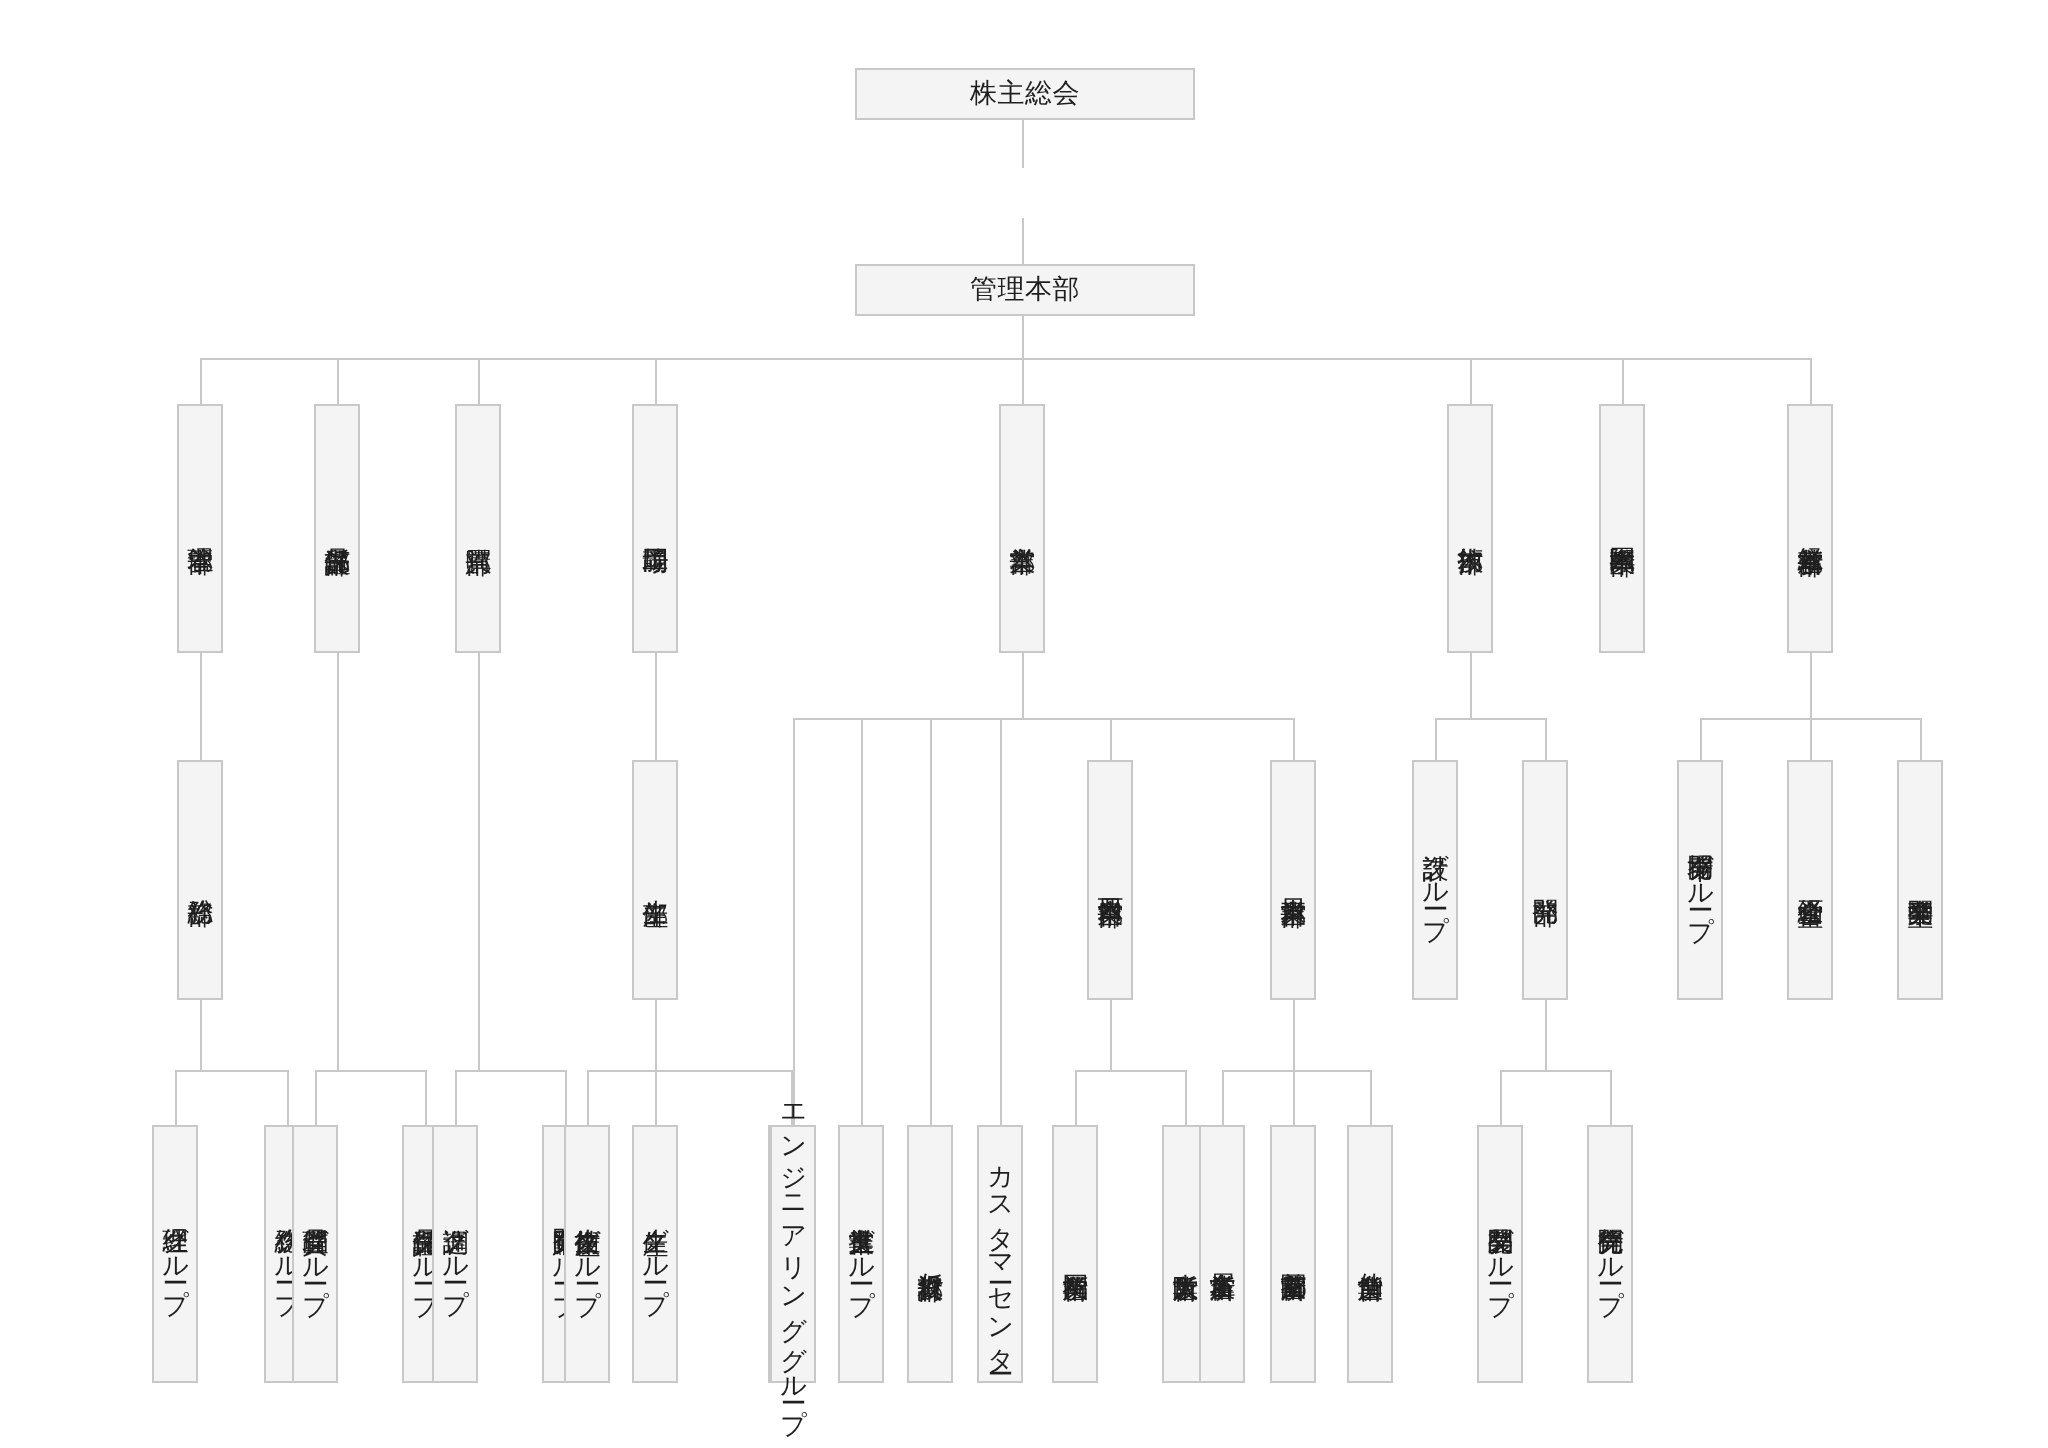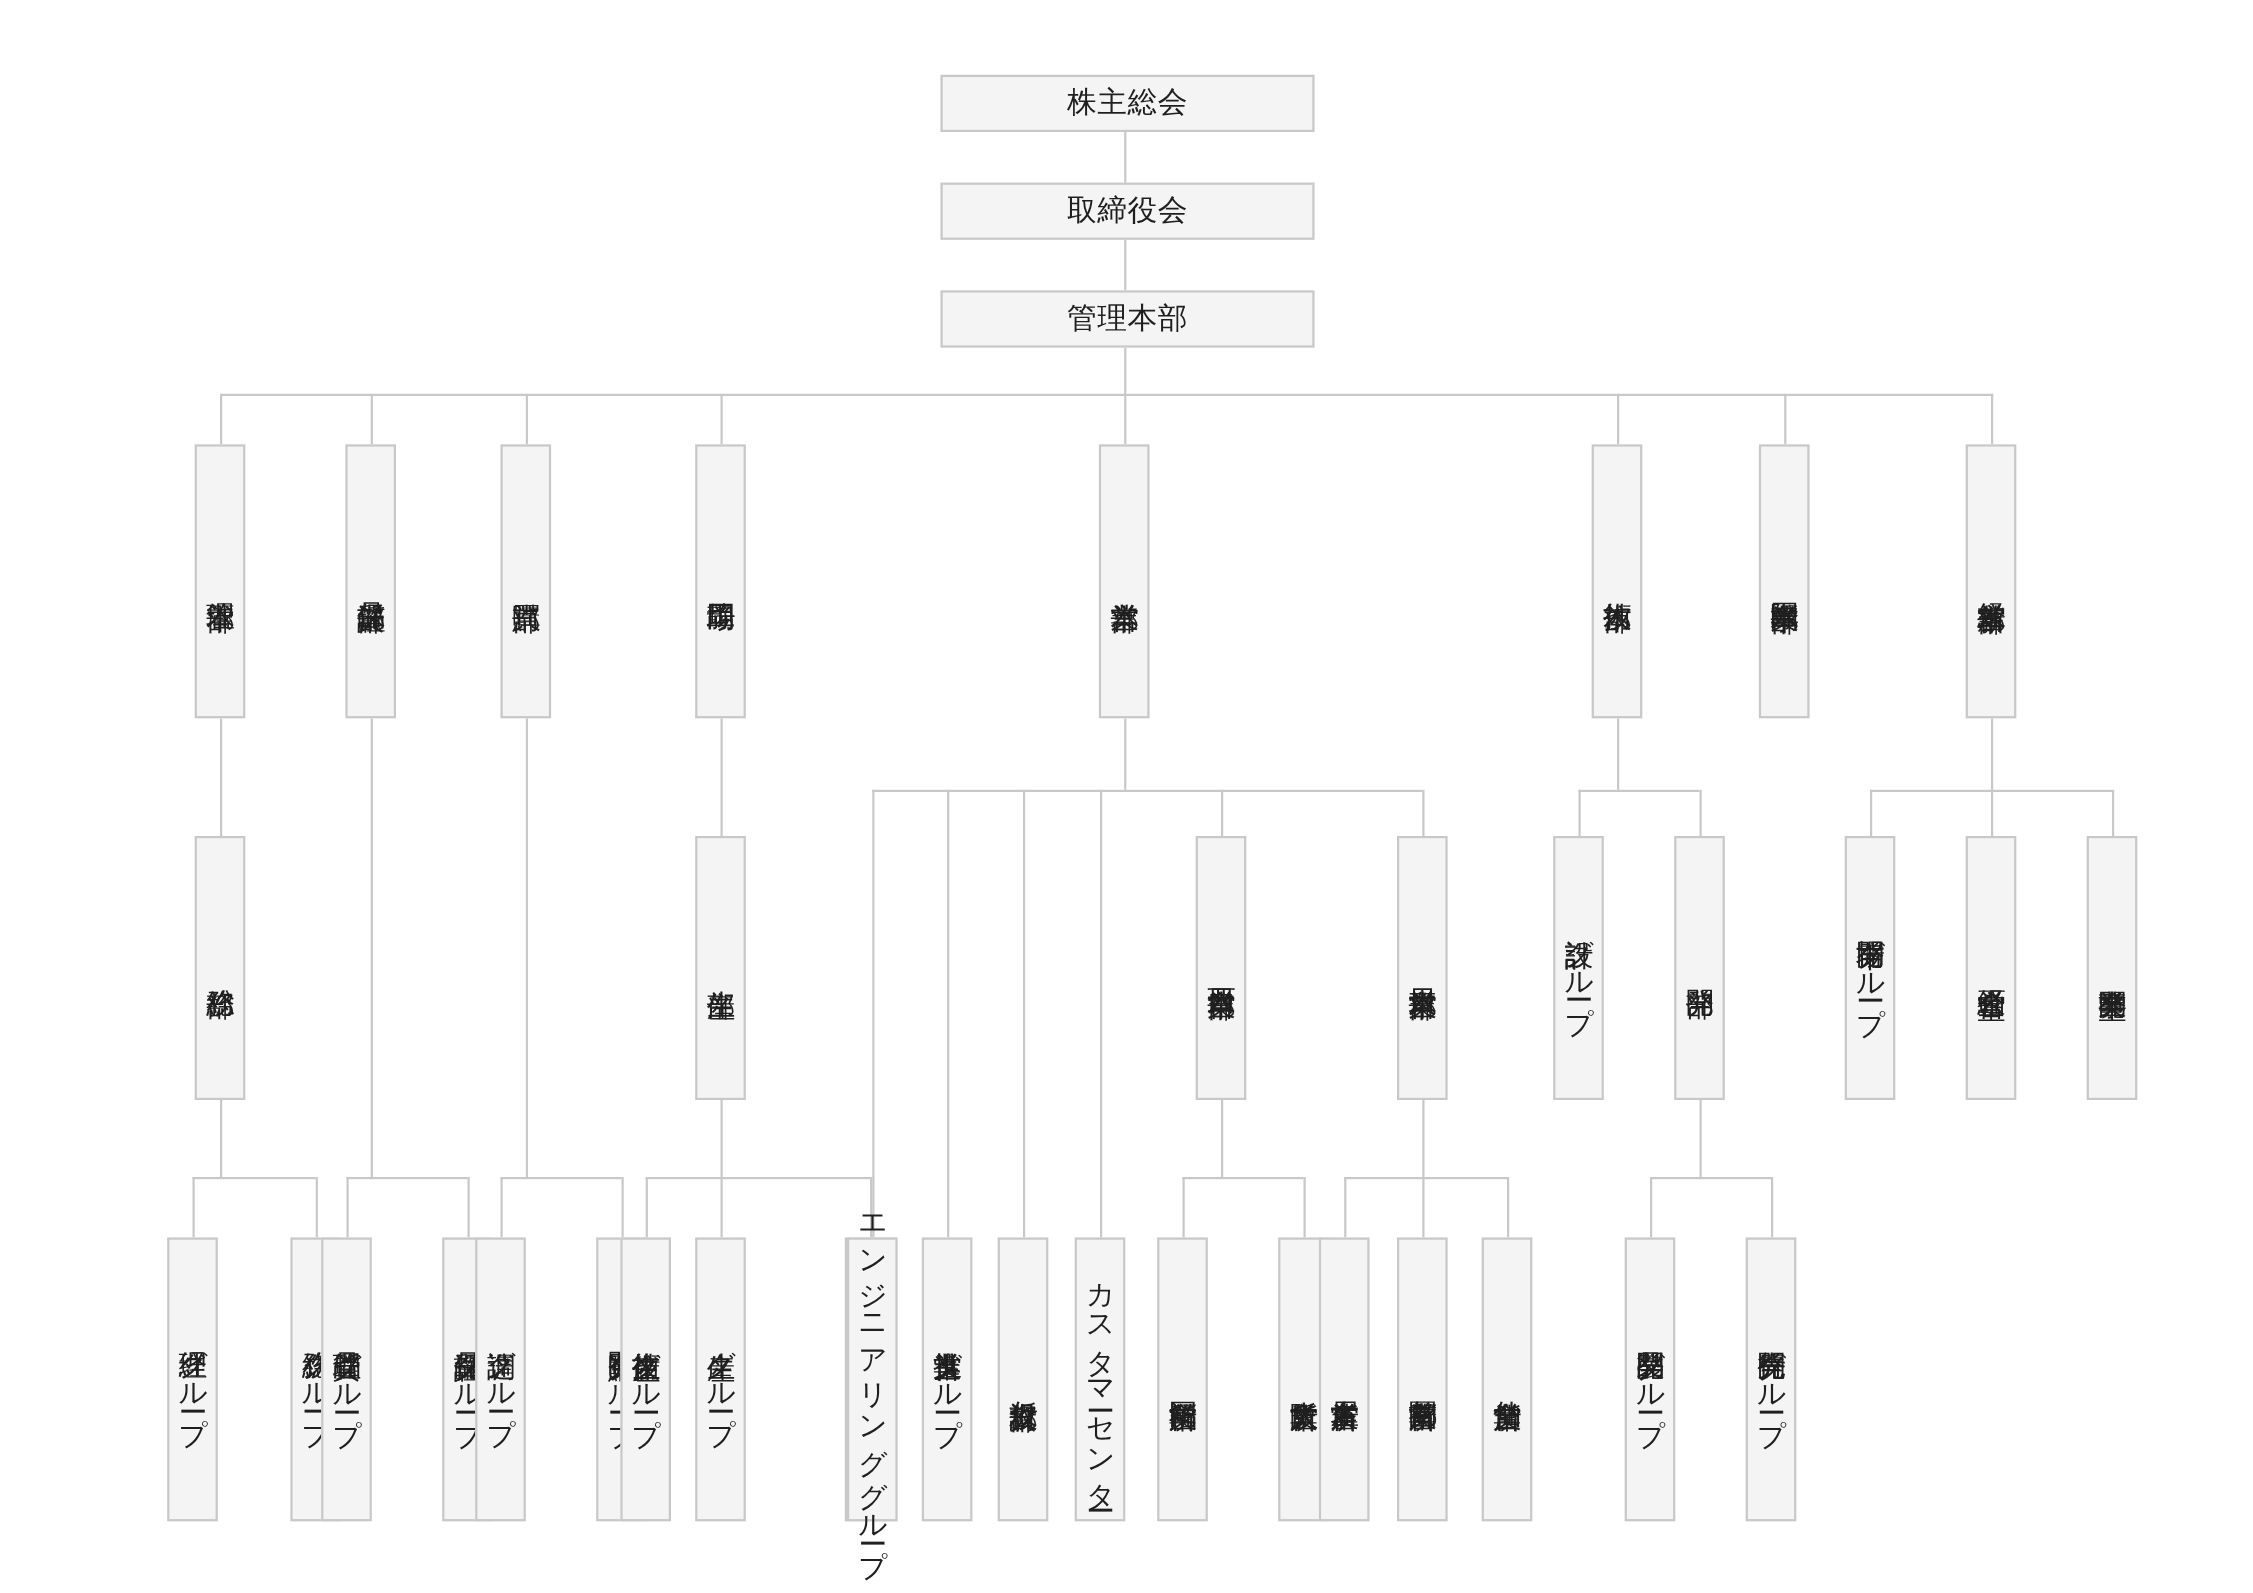--- a/index.html
+++ b/index.html
@@ -138,23 +138,20 @@
   <div class="ln v" style="left:1810px; top:653px; height:65px;"></div>
   <div class="ln h" style="left:1700px; top:718px; width:220px;"></div>
   <div class="ln v" style="left:1700px; top:718px; height:42px;"></div>
   <div class="ln v" style="left:1810px; top:718px; height:42px;"></div>
   <div class="ln v" style="left:1920px; top:718px; height:42px;"></div>
 
   <div class="node horiz" style="left:855px; top:68px; width:340px; height:52px;">
     <span class="lbl">株主総会</span>
   </div>
 
-  <div class="node horiz" style="left:855px; top:166px; width:340px; height:52px;">
-    <span class="lbl">取締役会</span>
-  </div>
 
   <div class="node horiz" style="left:855px; top:264px; width:340px; height:52px;">
     <span class="lbl">管理本部</span>
   </div>
 
   <div class="node vert" style="left:177px; top:404px; width:46px; height:249px;">
     <span class="lbl">管理本部</span>
   </div>
 
   <div class="node vert" style="left:314px; top:404px; width:46px; height:249px;">

